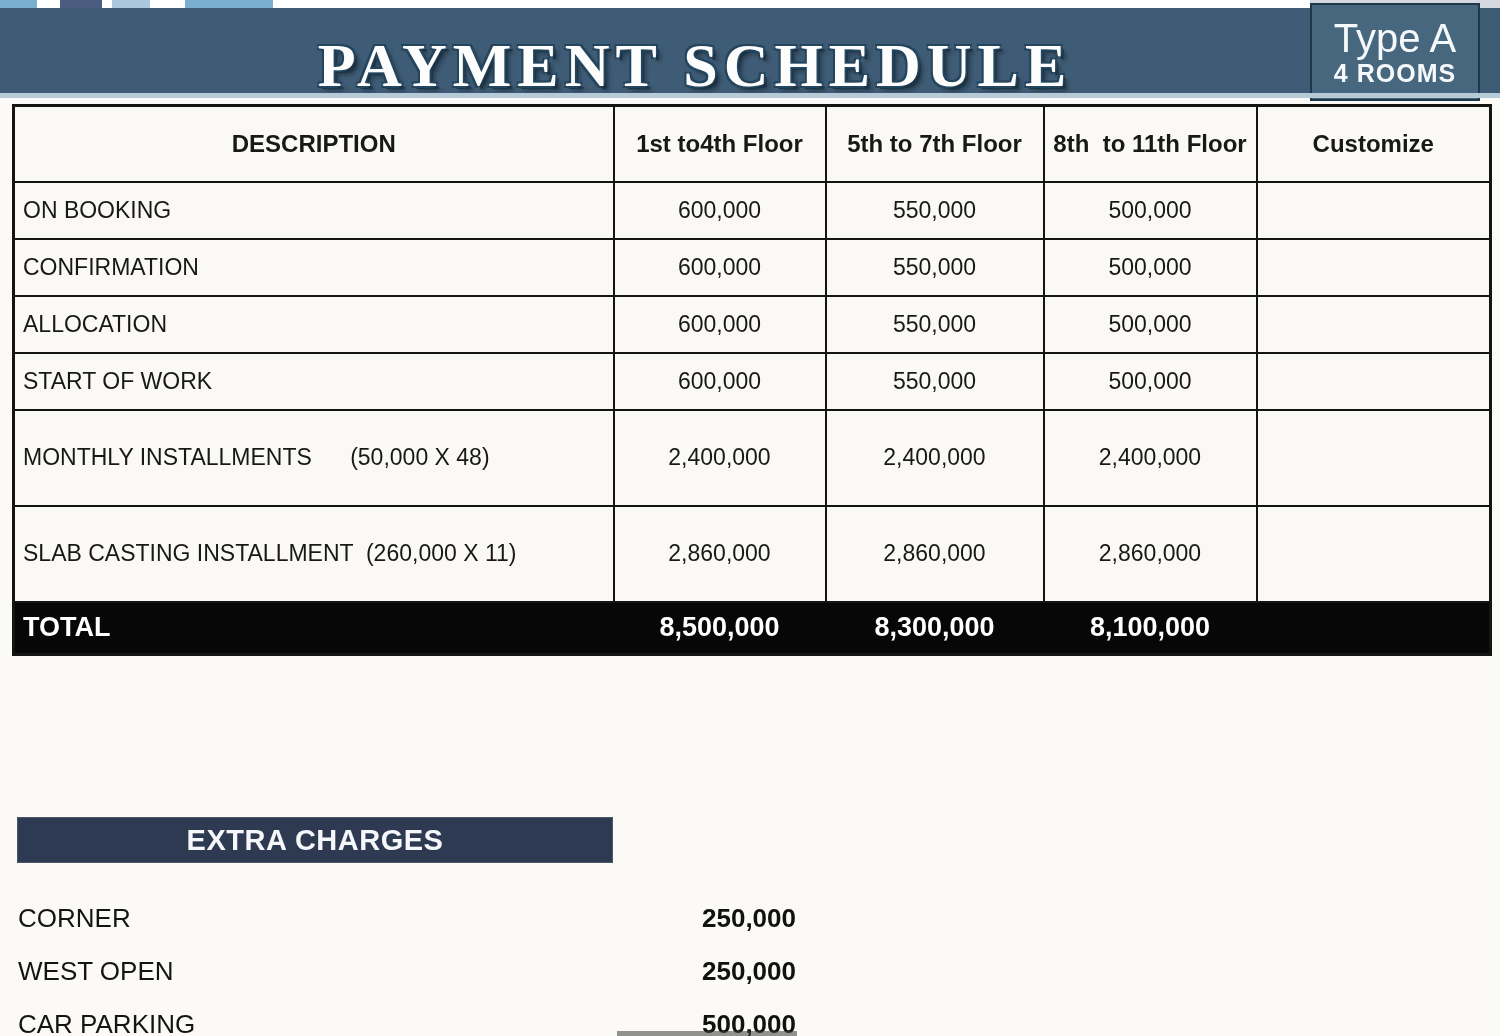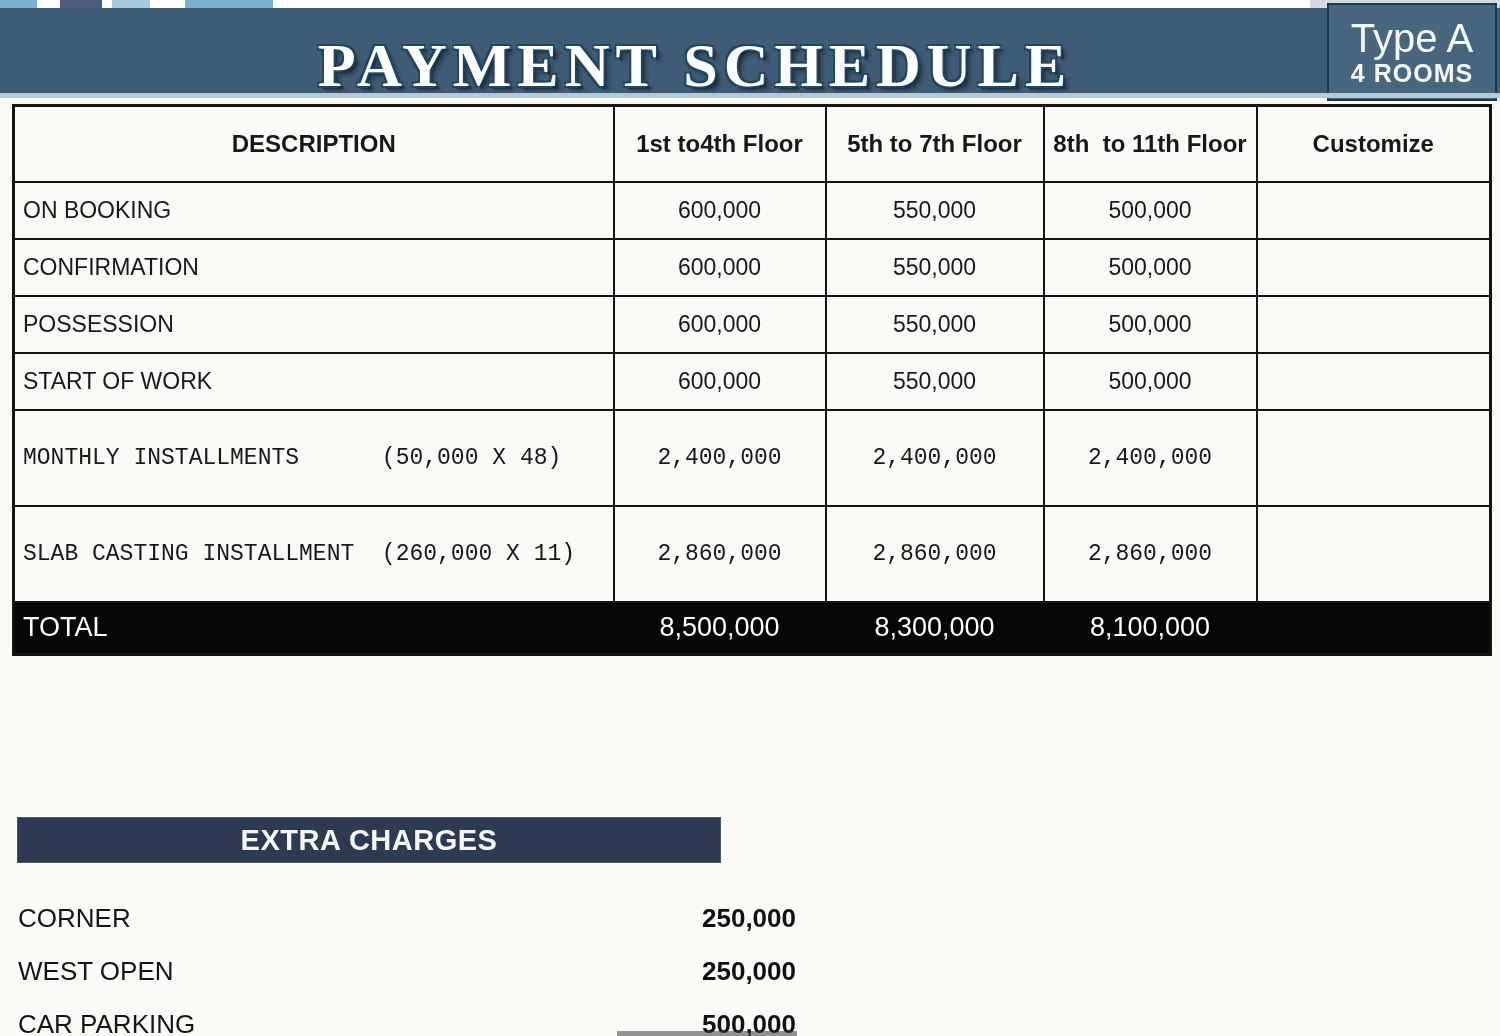--- a/index.html
+++ b/index.html
@@ -27,21 +27,21 @@
   .band-edge{position:absolute;left:0;top:93px;width:1500px;height:5px;background:var(--band-edge);}
   .band-title{
     margin:15px;position:absolute;left:0;top:0;width:1360px;height:85px;
     display:flex;align-items:center;justify-content:center;
     font-family:"Liberation Serif","DejaVu Serif",serif;
     font-weight:bold;font-size:62px;letter-spacing:6px;color:#fdfdfd;
     text-shadow:-2px -2px 0 #24455e, 2px -2px 0 #24455e, -2px 2px 0 #24455e, 3px 3px 1px #1b3344, 5px 5px 4px rgba(0,0,0,.35);
     white-space:pre;
   }
   .type-box{
-    position:absolute;right:3px;top:-5px;width:166px;height:94px;
+    position:absolute;right:20px;top:-5px;width:166px;height:94px;
     background:var(--type-box-bg);border:2px solid var(--type-box-border);
     display:flex;flex-direction:column;align-items:center;justify-content:center;
     color:#f6f9fb;
   }
   .type-line{font-size:40px;line-height:1.05;font-weight:400;}
   .rooms-line{font-size:25px;font-weight:bold;letter-spacing:1px;margin-top:0;}
 
   
   table.pay{
     position:absolute;left:12px;top:104px;width:1477px;
@@ -49,30 +49,30 @@
     background:var(--cell-bg);
     border:3px solid var(--table-border);
   }
   table.pay th,table.pay td{
     border:2px solid var(--table-border);
     font-size:23px;color:#181818;overflow:hidden;
   }
   table.pay thead tr{height:76px;}
   table.pay th{font-weight:bold;font-size:24px;text-align:center;white-space:pre;background:var(--cell-bg);}
   tr.row{height:57px;background:var(--cell-bg);}
-  tr.row.tall{height:96px;font-family:Liberation Mono, monospace;}
+  tr.row.tall{height:96px;}
   td.label-cell{text-align:left;padding-left:8px;white-space:pre;}
   td.value-cell{text-align:center;}
   tr.total-row{height:53px;background:var(--total-row-bg);}
-  tr.total-row td{border-color:var(--total-row-bg);color:var(--total-row-text);font-weight:normal;font-size:27px;}
+  tr.total-row td{border-color:var(--total-row-bg);color:var(--total-row-text);font-weight:bold;font-size:27px;}
   tr.total-row td.label-cell{padding-left:8px;}
 
   
   .extra-bar{
-    position:absolute;left:17px;top:817px;width:704px;height:46px;
+    position:absolute;left:17px;top:817px;width:596px;height:46px;
     background:var(--extra-bar-bg);
     display:flex;align-items:center;justify-content:center;
     color:#f5f7fa;font-size:29px;font-weight:bold;letter-spacing:.5px;
     box-shadow:inset 0 0 0 1px rgba(255,255,255,.15);
   }
   .extra-rows{position:absolute;left:0;top:892px;width:1500px;}
   .extra-row{position:relative;height:53px;display:flex;align-items:center;}
   .extra-label{position:absolute;left:18px;font-size:26px;color:#141414;font-weight:500;}
   .extra-value{position:absolute;left:599px;width:300px;text-align:center;font-size:26px;font-weight:bold;color:#111;}
 
@@ -126,21 +126,21 @@
           <td class="value-cell"></td>
         </tr>
         <tr class="row">
           <td class="label-cell">CONFIRMATION</td>
           <td class="value-cell">600,000</td>
           <td class="value-cell">550,000</td>
           <td class="value-cell">500,000</td>
           <td class="value-cell"></td>
         </tr>
         <tr class="row">
-          <td class="label-cell">POSSESSION</td>
+          <td class="label-cell">ALLOCATION</td>
           <td class="value-cell">600,000</td>
           <td class="value-cell">550,000</td>
           <td class="value-cell">500,000</td>
           <td class="value-cell"></td>
         </tr>
         <tr class="row">
           <td class="label-cell">START OF WORK</td>
           <td class="value-cell">600,000</td>
           <td class="value-cell">550,000</td>
           <td class="value-cell">500,000</td>

